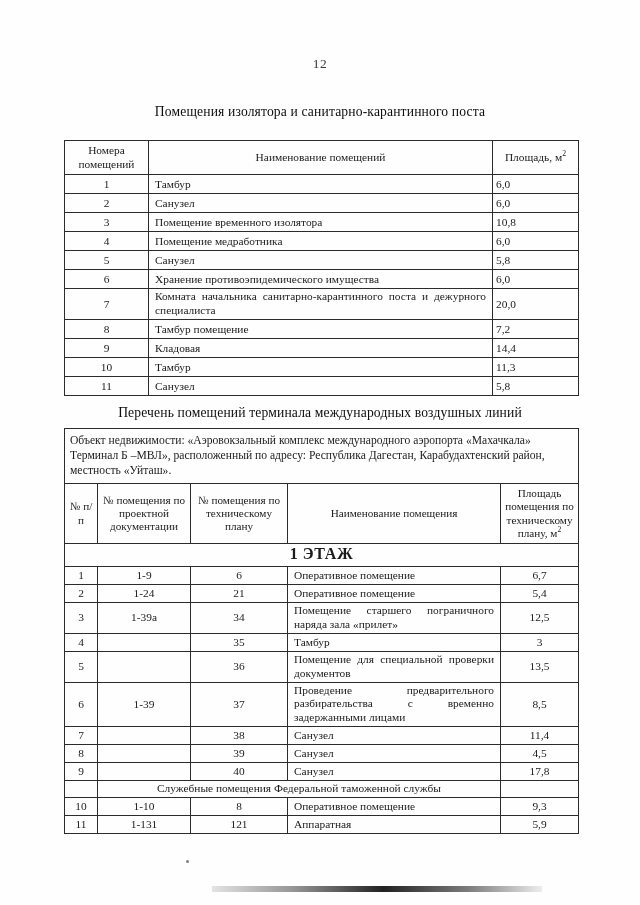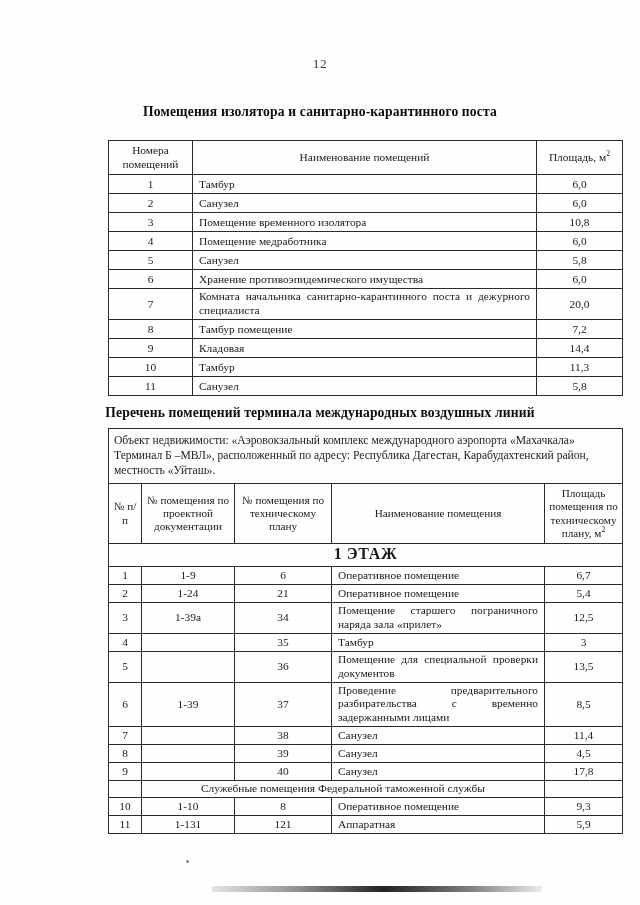--- a/index.html
+++ b/index.html
@@ -37,36 +37,35 @@
     letter-spacing: 0.4px;
     color: #3a3a3a;
   }
 
   
   .heading {
     position: absolute;
     left: 0;
     width: 640px;
     text-align: center;
-    font-weight: bold;
+    font-weight: normal;
     font-size: 13.6px;
     letter-spacing: 0.15px;
     color: #0d0d0d;
   }
   .heading-1 { top: 104px; }
   .heading-2 { top: 382px; margin-top: 23px; }
 
   
   table {
     border-collapse: collapse;
     table-layout: fixed;
     position: absolute;
     font-size: 11.4px;
     color: #1b1b1b;
-    margin-left: 44px;
   }
   table td, table th {
     border: 1px solid #2b2b2b;
     padding: 1px 3px;
     vertical-align: middle;
     font-weight: normal;
     line-height: 1.12;
   }
 
   
@@ -79,21 +78,21 @@
   #table-rooms col.c-name  { width: 344px; }
   #table-rooms col.c-area  { width: 86px; }
 
   #table-rooms thead td {
     text-align: center;
     padding: 3px 4px;
     line-height: 1.2;
   }
   #table-rooms tbody td.num  { text-align: center; height: 16px; }
   #table-rooms tbody td.name { text-align: left; padding-left: 6px; }
-  #table-rooms tbody td.area { text-align: center; }
+  #table-rooms tbody td.area { }
   #table-rooms tbody td.name.justify {
     text-align: justify;
     text-align-last: left;
     padding-left: 6px;
     padding-right: 6px;
     line-height: 1.22;
   }
 
   
   #table-terminal {

